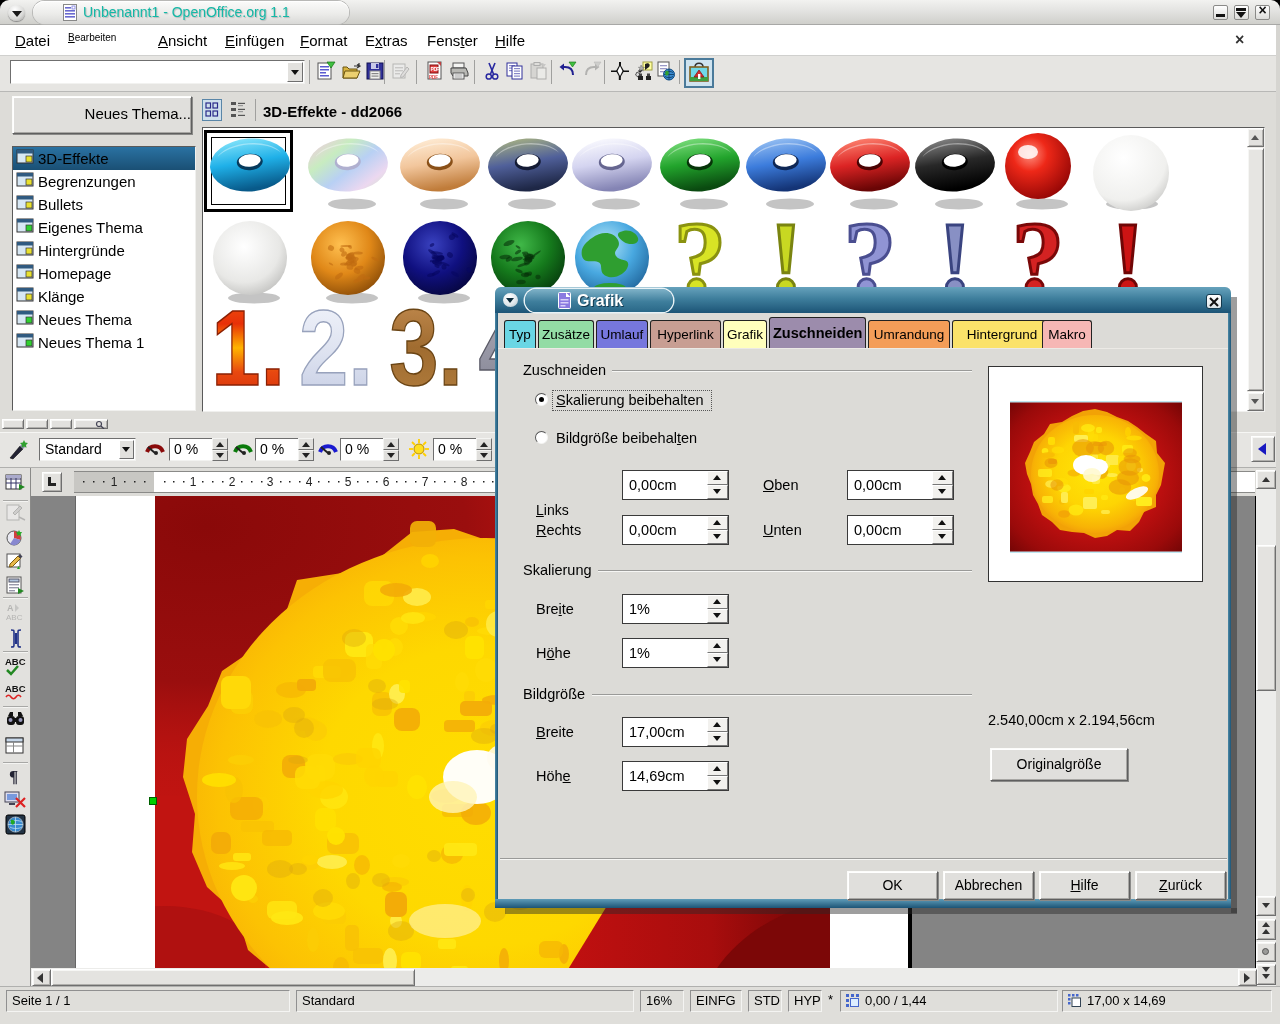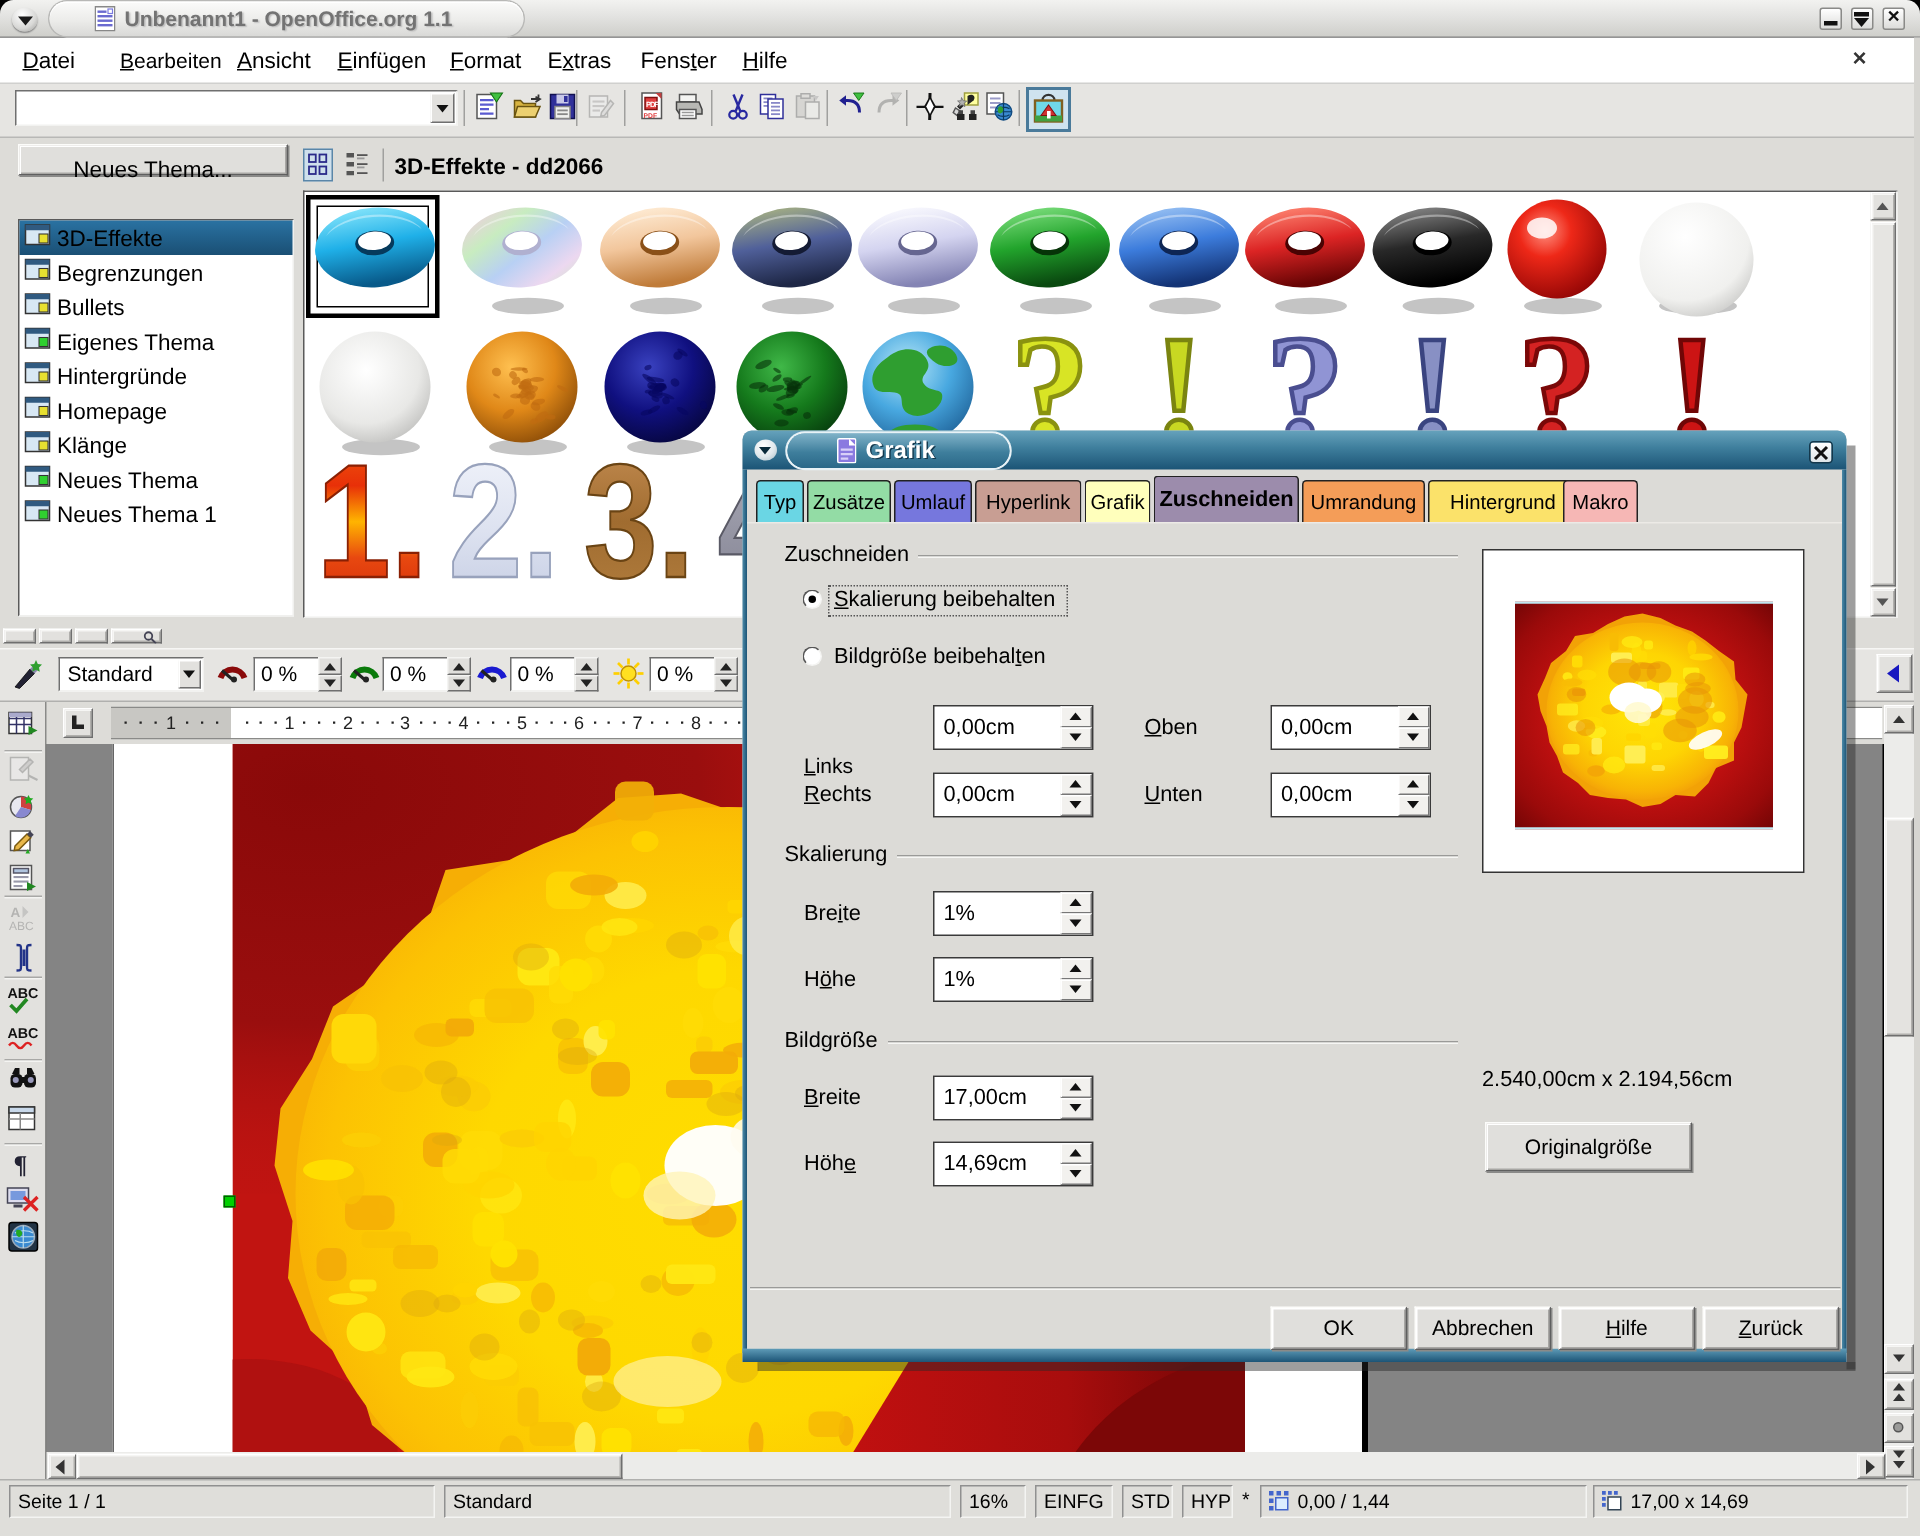--- a/index.html
+++ b/index.html
@@ -26,33 +26,33 @@
 <svg class="ab" style="left:63px;top:4px;" width="14" height="17" viewBox="0 0 14 17">
     <rect x="0.5" y="0.5" width="13" height="16" fill="#fff" stroke="#888"></rect>
     <rect x="9" y="2" width="3" height="3" fill="#fff" stroke="#7a7ae0" stroke-width="0.8"></rect>
     <g fill="#6a6ad0">
       <rect x="2" y="3" width="6" height="1.6"></rect>
       <rect x="2" y="6" width="10" height="1.6"></rect>
       <rect x="2" y="9" width="10" height="1.6"></rect>
       <rect x="2" y="12" width="10" height="1.6"></rect>
     </g>
   </svg>
-<div class="ab" style="left:83px;top:4px;font-size:14px;font-weight:bold;color:#737373;text-shadow:1px 1px 1px #bbb;">Unbenannt1 - OpenOffice.org 1.1</div>
+<div class="ab" style="left:83px;top:4px;font-size:14px;font-weight:normal;color:#14b8a6;text-shadow:1px 1px 1px #bbb;">Unbenannt1 - OpenOffice.org 1.1</div>
 
 <div class="ab" style="left:1213px;top:5px;width:15px;height:15px;background:linear-gradient(#fff,#dcdcda);border:1px solid #8a8a88;border-radius:2px;"></div>
 <div class="ab" style="left:1216px;top:14px;width:9px;height:3px;background:#111;"></div>
 <div class="ab" style="left:1234px;top:5px;width:15px;height:15px;background:linear-gradient(#fff,#dcdcda);border:1px solid #8a8a88;border-radius:2px;"></div>
 <div class="ab" style="left:1236px;top:8px;width:10px;height:2.5px;background:#111;"></div>
 <div class="tri-dn" style="left:1236px;top:12px;border-left-width:5px;border-right-width:5px;border-top-width:6px;border-top-color:#111;"></div>
 <div class="ab" style="left:1255px;top:5px;width:15px;height:15px;background:linear-gradient(#fff,#dcdcda);border:1px solid #8a8a88;border-radius:2px;"></div>
 <div class="ab" style="left:1256px;top:2px;width:13px;height:17px;font-weight:bold;font-size:14px;color:#111;text-align:center;">×</div>
 
 <div class="ab" style="left:0;top:25px;width:1280px;height:31px;background:#ffffff;border-bottom:1px solid #d0d0ce;"></div>
 <div class="ab" style="left:15px;top:32px;font-size:15px;"><u>D</u>atei</div>
-<div class="ab" style="left:80px;top:32px;font-size:14px;"><u>B</u>earbeiten</div>
+<div class="ab" style="left:68px;top:32px;font-size:10px;"><u>B</u>earbeiten</div>
 <div class="ab" style="left:158px;top:32px;font-size:15px;"><u>A</u>nsicht</div>
 <div class="ab" style="left:225px;top:32px;font-size:15px;"><u>E</u>infügen</div>
 <div class="ab" style="left:300px;top:32px;font-size:15px;"><u>F</u>ormat</div>
 <div class="ab" style="left:365px;top:32px;font-size:15px;">E<u>x</u>tras</div>
 <div class="ab" style="left:427px;top:32px;font-size:15px;">Fens<u>t</u>er</div>
 <div class="ab" style="left:495px;top:32px;font-size:15px;"><u>H</u>ilfe</div>
 <div class="ab" style="left:1235px;top:31px;font-size:16px;color:#333;font-weight:bold;">×</div>
 
 <div class="ab" style="left:0;top:56px;width:1280px;height:36px;background:#e6e5e2;border-bottom:1px solid #b8b8b6;"></div>
 <div id="toolbar-items">
@@ -208,21 +208,21 @@
       <rect x="2" y="6" width="18" height="14" fill="#70d8e8" stroke="#806020" stroke-width="1.6"></rect>
       <path d="M2 16 L20 16 L20 20 L2 20 Z" fill="#40a040"></path>
       <path d="M6 16 L11 9 L16 16 Z" fill="#d03030" stroke="#801010" stroke-width="0.7"></path>
       <rect x="10" y="13" width="2.4" height="5" fill="#fff"></rect>
     </svg>
 </div>
 
 <div class="ab" style="left:0;top:92px;width:1280px;height:322px;background:#dddcd8;"></div>
 <div id="gallery">
 
-<div class="ab btn" style="left:12px;top:96px;width:180px;height:21px;line-height:34px;font-size:15px;">Neues Thema...</div>
+<div class="ab btn" style="left:12px;top:96px;width:180px;height:38px;line-height:34px;font-size:15px;text-align:right;">Neues Thema...</div>
 
 <div class="ab" style="left:12px;top:146px;width:184px;height:265px;background:#fff;border:1px solid;border-color:#5a5a5a #f0f0ee #f0f0ee #5a5a5a;"></div>
 <div id="themelist">
 <div class="ab" style="left:13px;top:147px;width:182px;height:23px;background:linear-gradient(#2a72a2,#1a4f74);"></div>
 </div>
 <svg class="ab" style="left:13px;top:147px;" width="184" height="264" viewBox="0 0 184 264">
 <g font-family="Liberation Sans" font-size="15" fill="#000">
 <text x="25" y="17">3D-Effekte</text>
         <text x="25" y="40">Begrenzungen</text>
         <text x="25" y="63">Bullets</text>

